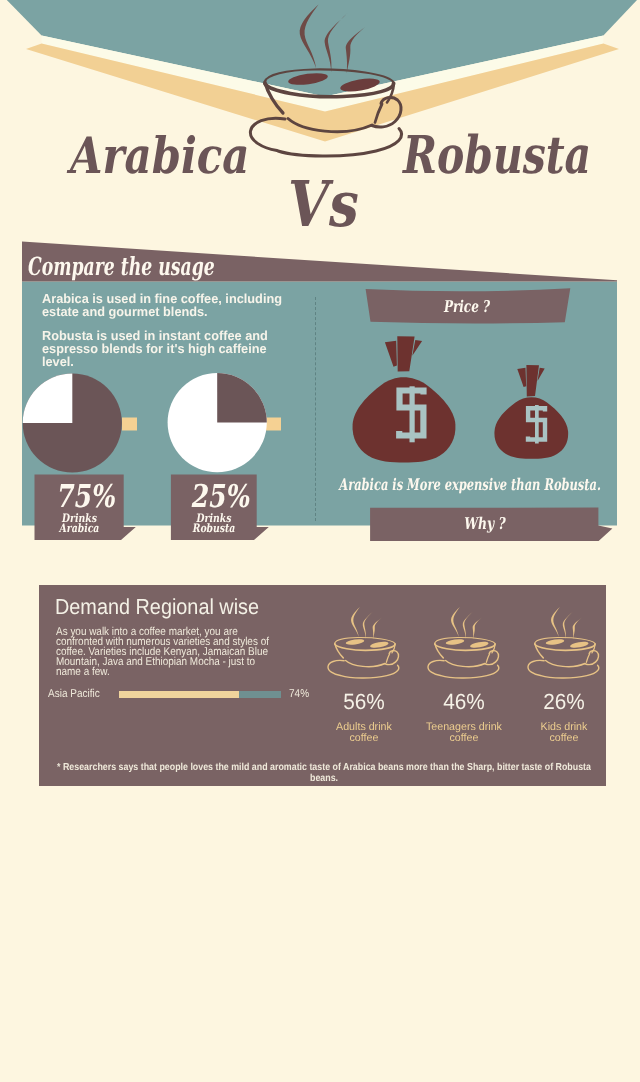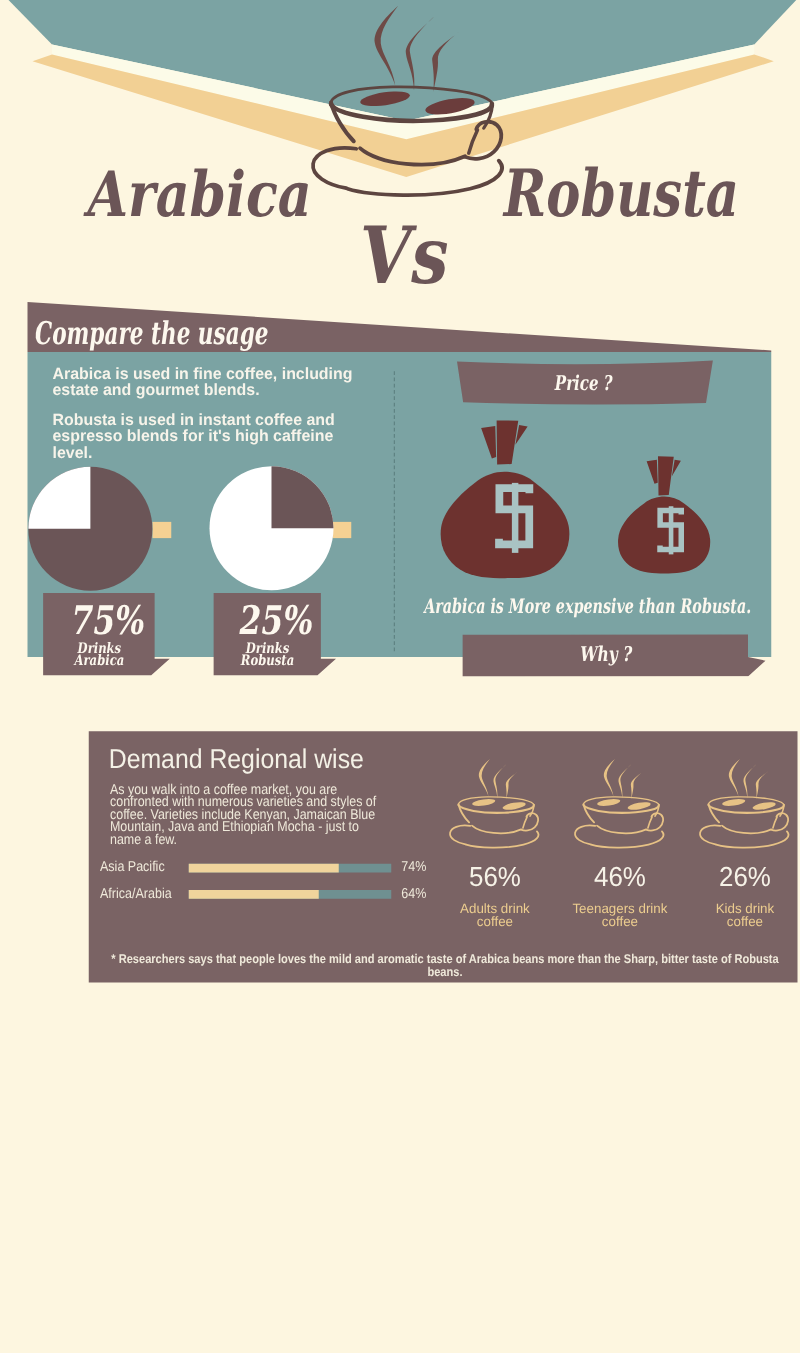--- a/index.html
+++ b/index.html
@@ -47,21 +47,21 @@
   .badge-l1{top:39.5px;}
   .badge-l2{top:50px;}
   .cmp-price,.cmp-why,.cmp-note{position:absolute;white-space:nowrap;color:#fdf8ee;
     font-family:"DejaVu Serif",serif;font-style:italic;font-weight:700;
     transform-origin:50% 0;text-align:center;}
   .cmp-price{left:366.9px;top:57.5px;width:200px;font-size:16.3px;line-height:1;transform:scaleX(0.74);}
   .cmp-why{left:384.7px;top:275px;width:200px;font-size:16.3px;line-height:1;transform:scaleX(0.76);}
   .cmp-note{left:288px;top:236px;width:360px;font-size:16px;line-height:1;transform:scaleX(0.715);}
 
   
-  .demand{position:absolute;left:0;top:585px;width:540px;height:205px;margin-left:32px;}
+  .demand{position:absolute;left:0;top:585px;width:540px;height:205px;}
   .dm-panel{position:absolute;left:39px;top:0;width:567px;height:201px;background:#7a6364;}
   .dm-title{position:absolute;left:55px;top:10.5px;font-size:21.7px;line-height:1;
     font-family:"Liberation Sans",sans-serif;color:#f4f1e6;white-space:nowrap;
     transform-origin:0 0;transform:scaleX(0.915);}
   .dm-para{position:absolute;left:55.8px;top:41.5px;width:252px;font-size:11.45px;
     line-height:10.1px;font-family:"Liberation Sans",sans-serif;font-weight:400;
     color:#efe9da;transform-origin:0 0;transform:scaleX(0.87);}
   .dm-foot{position:absolute;left:17.6px;top:176.5px;width:612px;font-size:10.1px;
     line-height:11.5px;font-family:"Liberation Sans",sans-serif;font-weight:700;
     color:#efe9da;text-align:center;transform-origin:50% 0;transform:scaleX(0.877);}
@@ -216,27 +216,20 @@
     <div class="dm-para">As you walk into a coffee market, you are confronted with numerous varieties and styles of coffee. Varieties include Kenyan, Jamaican Blue Mountain, Java and Ethiopian Mocha - just to name a few.</div>
     <div class="dm-foot">* Researchers says that people loves the mild and aromatic taste of Arabica beans more than the Sharp, bitter taste of Robusta beans.</div>
     <div class="dm-bars">
         <div class="dm-row" style="top: 0px;">
           <div class="dm-rowlabel">Asia Pacific</div>
           <div class="dm-track" style="width: 162.6px;">
             <div class="dm-fill" style="width: 120.324px;"></div>
           </div>
           <div class="dm-val">74%</div>
         </div>
-        <div class="dm-row" style="top: 20.8px;">
-          <div class="dm-rowlabel">Africa/Arabia</div>
-          <div class="dm-track" style="width: 162.6px;">
-            <div class="dm-fill" style="width: 104.064px;"></div>
-          </div>
-          <div class="dm-val">64%</div>
-        </div>
       </div>
     <div class="dm-cups">
         <div class="dm-cup" style="left: 0px;">
           <svg class="dm-cup-svg" width="89.9" height="74.9" viewBox="244 0 192 160">
     <g fill="#e7c285">
       <path d="M 318.5,4.5 C 307,15 298.5,25 299.8,34 C 301.2,43.5 311.5,53 316.2,68.5 C 314,53 305.5,43.5 304.6,34.5 C 303.6,24 312,13.5 318.5,4.5 Z"></path>
       <path d="M 347.5,13 C 336,24 326.8,34 328,42 C 329.2,50 332.5,59 331.2,72.5 C 330.6,57.5 325.6,50.5 324.7,42.5 C 323.7,33 340,21 347.5,13 Z"></path>
       <path d="M 367,25.5 C 357,33.5 349.8,41 350.3,47.5 C 350.9,55 348.6,63 346.7,73.5 C 347.6,62 346.6,55.5 345.8,48.5 C 345,40.5 359.5,32 367,25.5 Z"></path>
     </g>
     <g fill="none" stroke="#e7c285" stroke-linecap="round">

